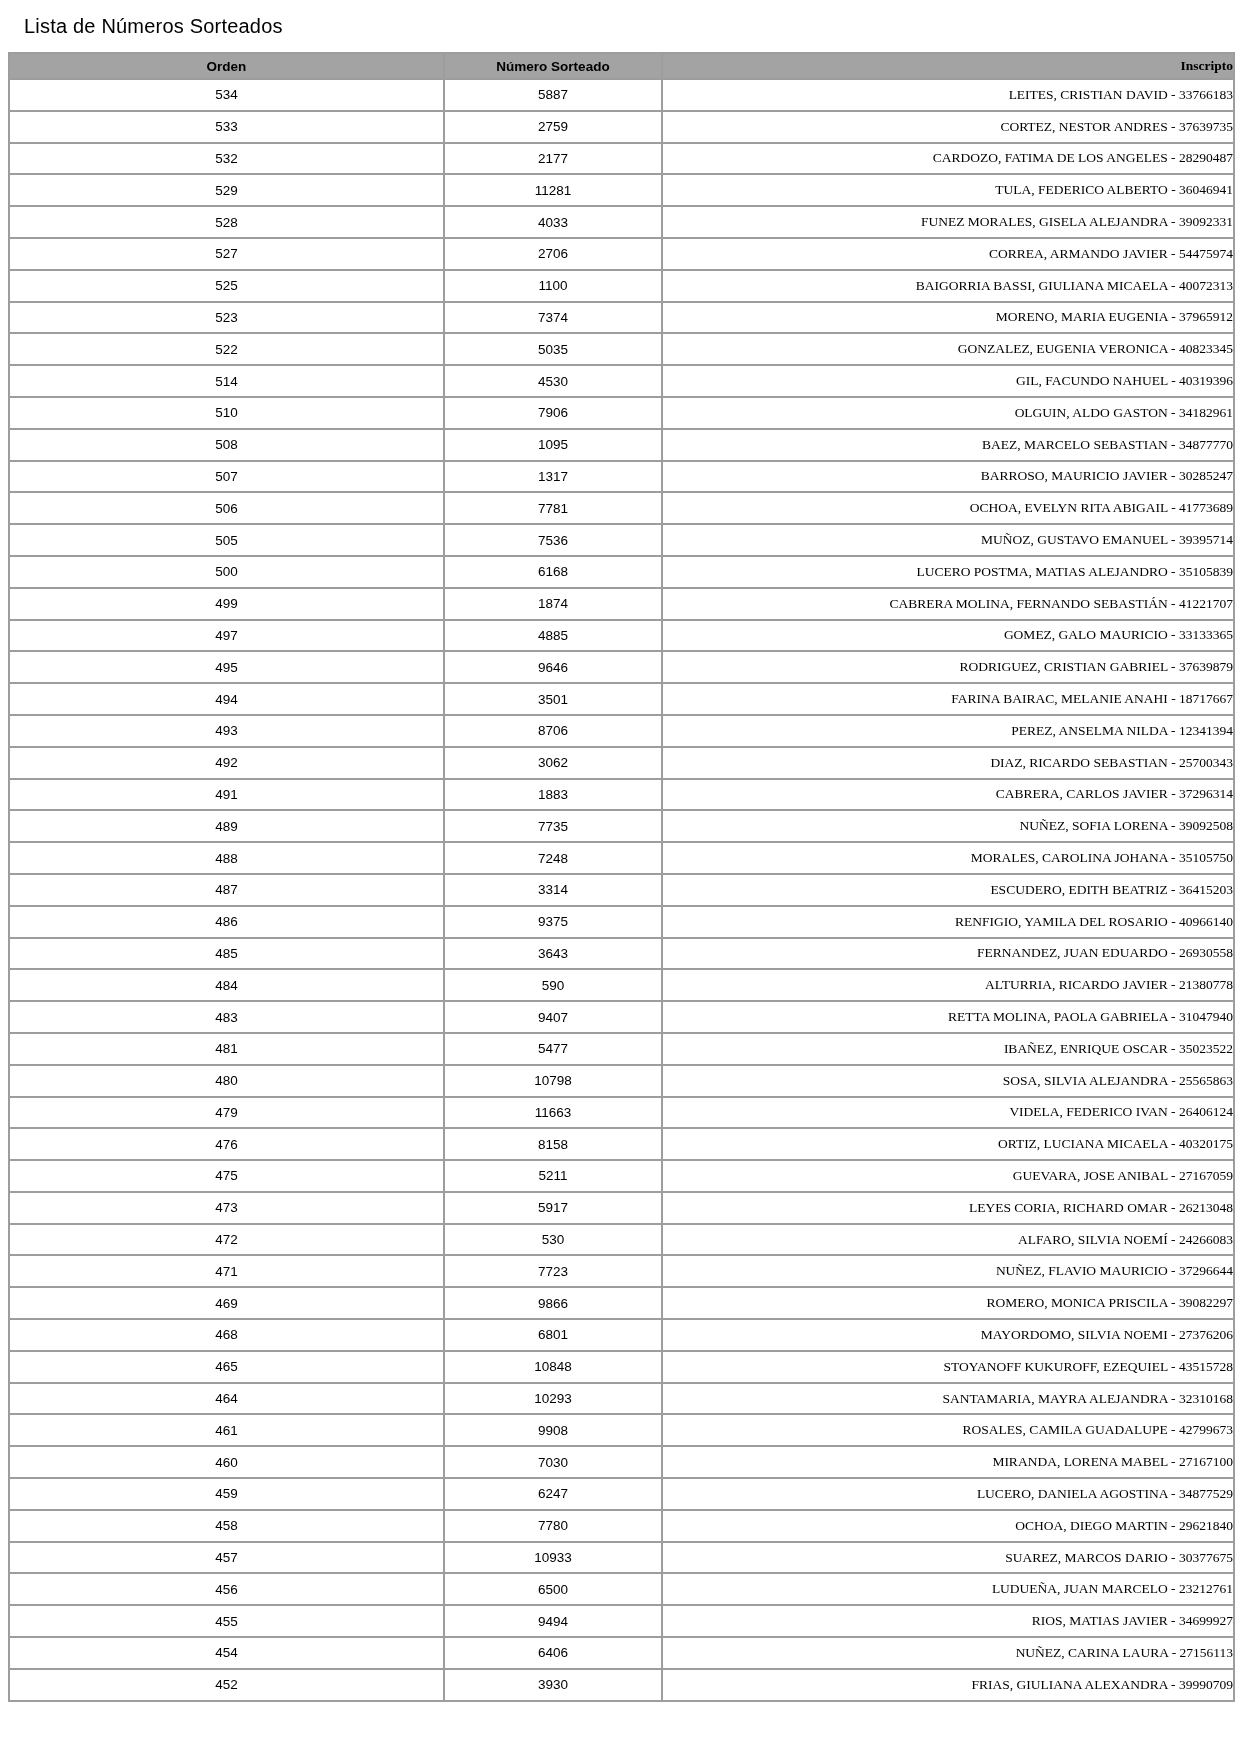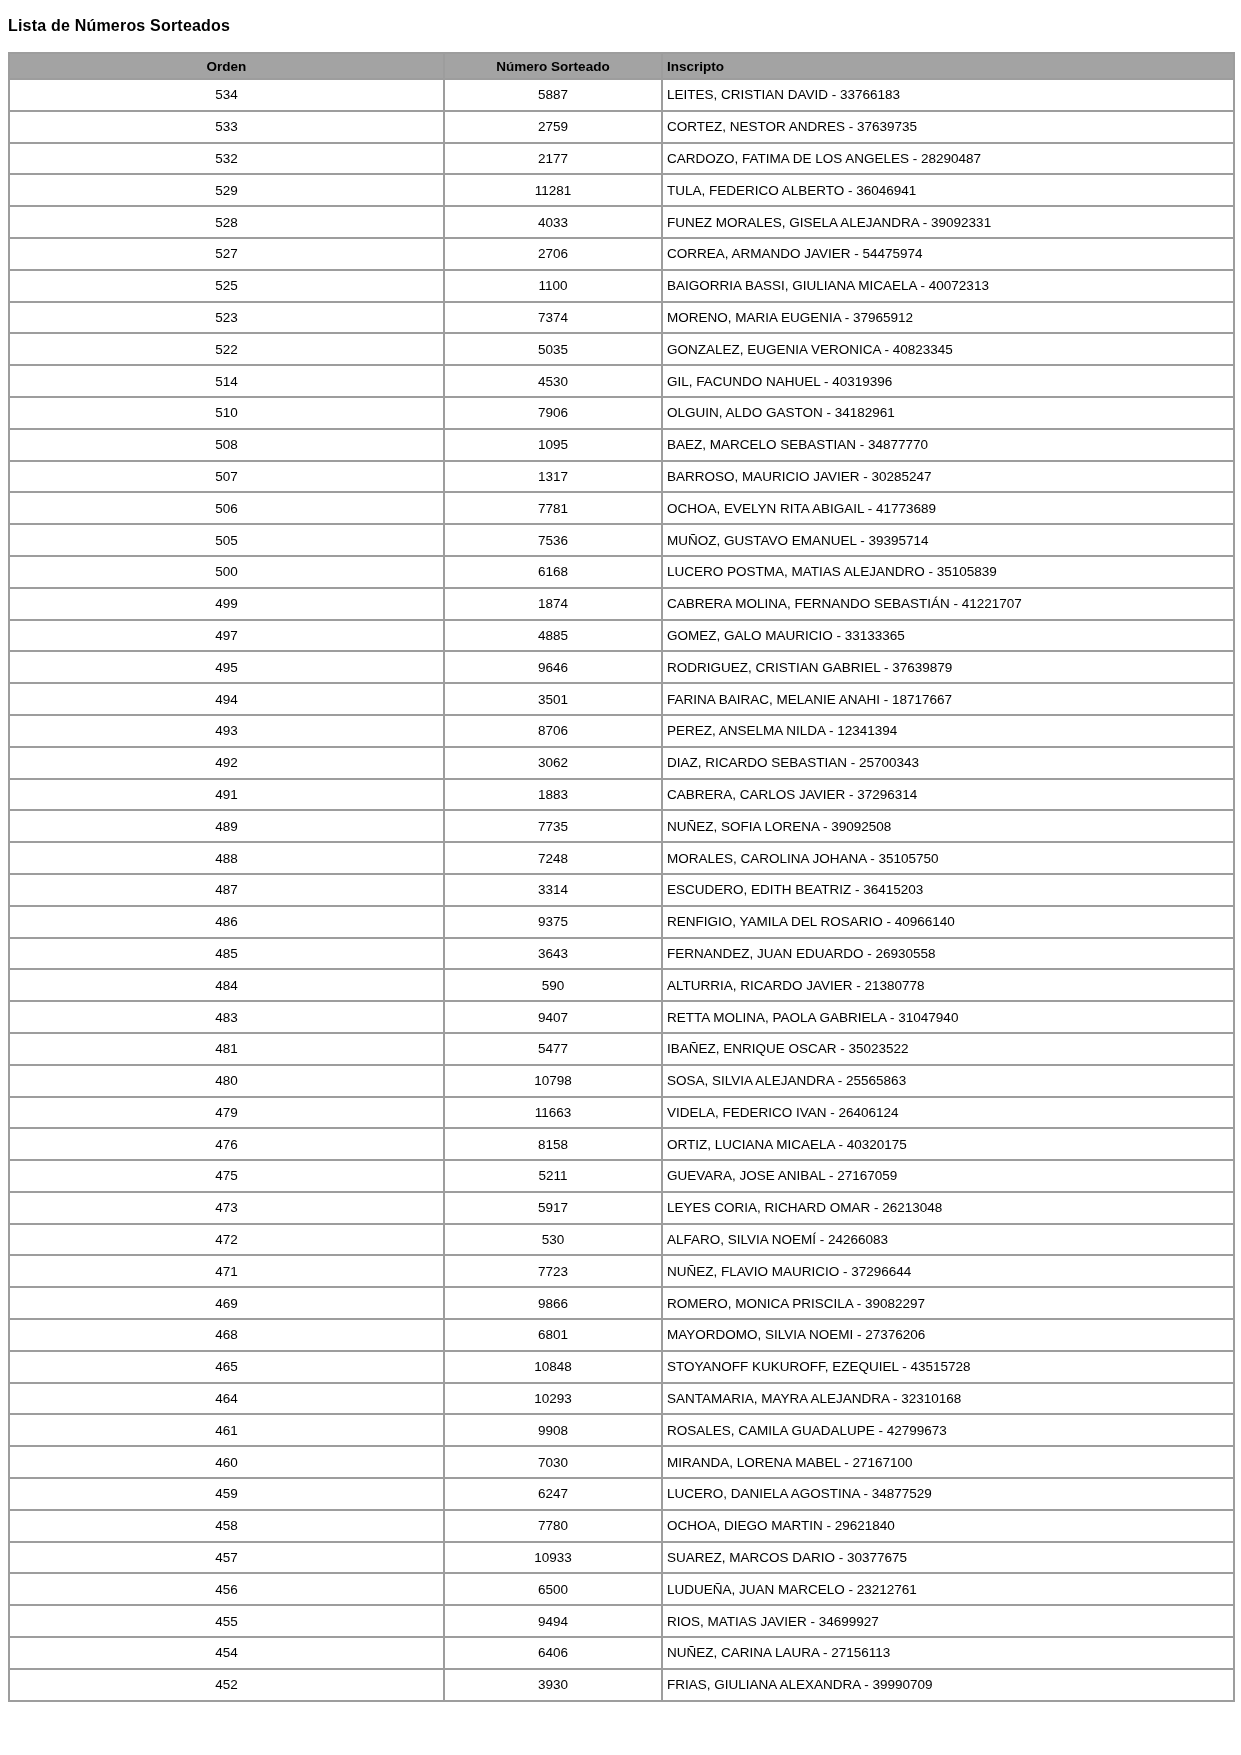--- a/index.html
+++ b/index.html
@@ -8,24 +8,24 @@
     background: #ffffff;
     width: 1241px;
   }
   body {
     font-family: "Liberation Sans", "DejaVu Sans", sans-serif;
     color: #000000;
     box-sizing: border-box;
     padding: 0 8px;
   }
   .page-title {
-    font-size: 16px;
-    font-weight: 700;
+    font-size: 20px;
+    font-weight: 400;
     line-height: 24px;
-    margin: 14px 0 0 0;
+    margin: 14px 0 0 16px;
     letter-spacing: 0.2px;
   }
   table.sorteo-table {
     margin-top: 14px;
     border-collapse: collapse;
     width: 1225px;
     table-layout: fixed;
     border: 2px solid #7a7a7a;
   }
   table.sorteo-table th,
@@ -42,21 +42,21 @@
     font-weight: 700;
   }
   table.sorteo-table td {
     height: 29.8px;
     font-weight: 400;
   }
   col.col-orden   { width: 435px; }
   col.col-numero  { width: 218px; }
   col.col-inscripto { width: 572px; }
   .al-center { text-align: center; }
-  .al-left   { text-align: left; padding-left: 4px !important; }
+  .al-left   { text-align: right; padding-left: 4px !important; font-family: Liberation Serif, serif; }
 </style>
 </head>
 <body>
 
 <h1 class="page-title">Lista de Números Sorteados</h1>
 
 <table class="sorteo-table">
   <colgroup>
     <col class="col-orden">
     <col class="col-numero">

